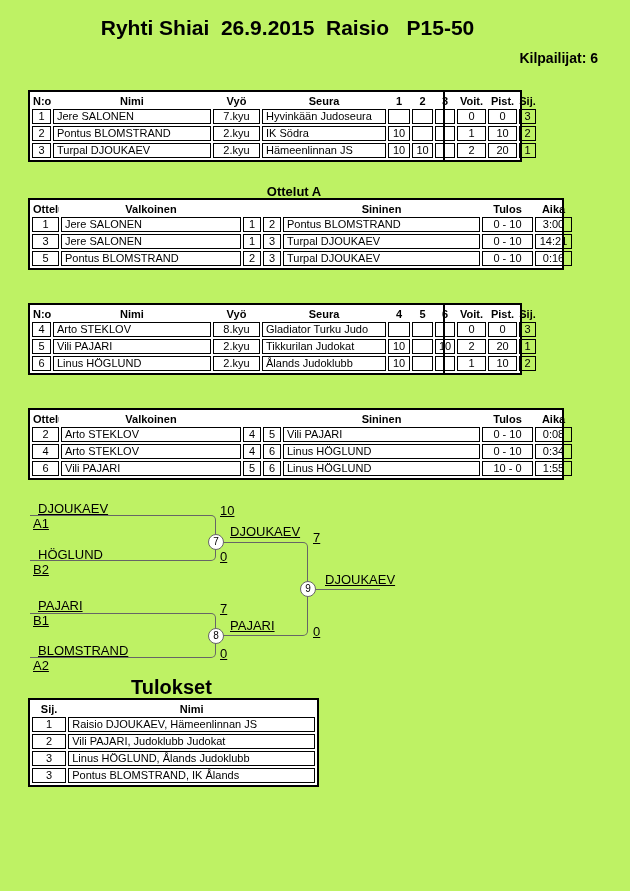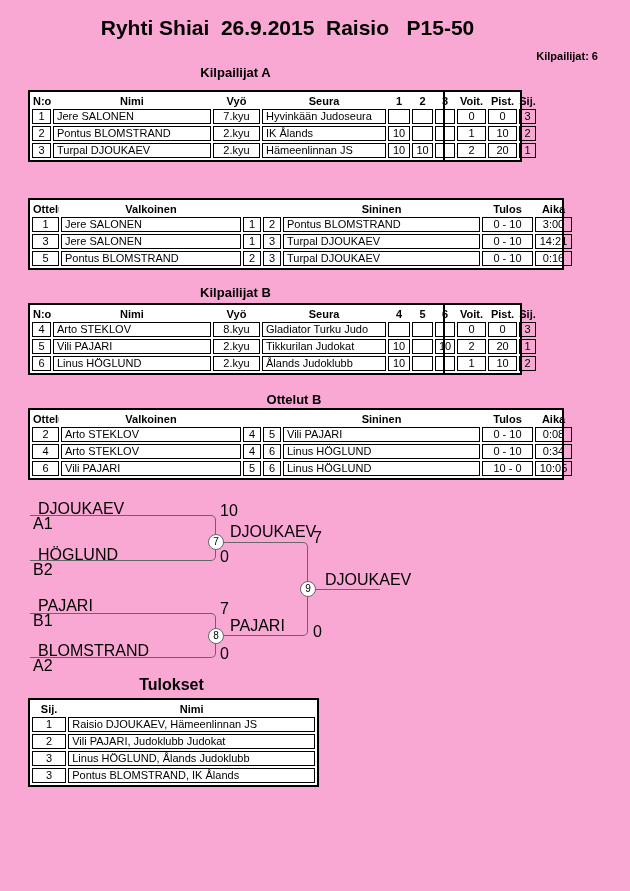--- a/index.html
+++ b/index.html
@@ -1,49 +1,48 @@
 <!DOCTYPE html>
 <html><head>
 <meta charset="utf-8">
 <style>
   html,body{margin:0;padding:0;background:#fff;}
-  .page{position:relative;width:630px;height:891px;background:#f9a8d4;overflow:hidden;
+  .page{position:relative;width:630px;height:891px;background:#bef264;overflow:hidden;
         font-family:"Liberation Sans",sans-serif;color:#000;}
   .title{position:absolute;left:0;top:16px;width:575px;text-align:center;
          font-size:21px;font-weight:bold;white-space:pre;}
-  .count{position:absolute;right:32px;top:50px;font-size:11px;font-weight:bold;margin-left:29px;}
+  .count{position:absolute;right:32px;top:50px;font-size:14px;font-weight:bold;margin-left:29px;}
   .heading{position:absolute;font-weight:bold;font-size:13px;text-align:center;}
-  .h-tulokset{font-size:16px;}
+  .h-tulokset{font-size:20px;}
   .twrap{position:absolute;border:2px solid #000;background:#fff;}
   .twrap table{border-collapse:separate;border-spacing:2px;width:100%;table-layout:fixed;}
   .twrap th{font-size:11px;font-weight:bold;height:13px;padding:0;overflow:hidden;
             white-space:nowrap;text-align:center;border:none;}
   .twrap td{border:1px solid #000;font-size:11px;height:13px;line-height:13px;
             padding:0 0 0 3px;overflow:hidden;white-space:nowrap;text-align:left;}
   .ac{text-align:center !important;padding:0 !important;}
   .al{text-align:left !important;padding-left:1px !important;}
   .vsep{position:absolute;top:0;bottom:0;left:413px;width:2px;background:#000;}
   
   .bracket{position:absolute;left:30px;top:495px;width:390px;height:185px;}
   .bk-pair,.bk-final{position:absolute;border:1px solid #666;border-left:none;
             border-radius:0 5px 5px 0;box-sizing:border-box;}
   .bk-line{position:absolute;border-top:1px solid #666;}
   .bk-circle{position:absolute;width:14px;height:14px;background:#fff;border:1px solid #666;
              border-radius:50%;font-size:10px;line-height:14px;text-align:center;}
-  .bk-name,.bk-seed,.bk-score{position:absolute;font-size:16px;line-height:11px;white-space:nowrap;}
+  .bk-name,.bk-seed,.bk-score{position:absolute;font-size:13px;line-height:11px;white-space:nowrap;text-decoration:underline;}
 </style>
 </head>
 <body>
 
 <div class="page">
 
   <div class="title">Ryhti Shiai  26.9.2015  Raisio   P15-50</div>
   <div class="count">Kilpailijat: 6</div>
 
-  <div class="heading" style="left:28px;top:65px;width:415px">Kilpailijat A</div>
   <div class="twrap" style="left:28px;top:90px;width:490px">
     <table>
       <colgroup>
           <col style="width:19px">
           <col style="width:158px">
           <col style="width:47px">
           <col style="width:124px">
           <col style="width:22px">
           <col style="width:21px">
           <col style="width:20px">
@@ -75,21 +74,21 @@
           <td class="ac"></td>
           <td class="ac"></td>
           <td class="ac">0</td>
           <td class="ac">0</td>
           <td class="ac">3</td>
         </tr>
         <tr>
           <td class="ac">2</td>
           <td>Pontus BLOMSTRAND</td>
           <td class="ac">2.kyu</td>
-          <td>IK Ålands</td>
+          <td>IK Södra</td>
           <td class="ac">10</td>
           <td class="ac"></td>
           <td class="ac"></td>
           <td class="ac">1</td>
           <td class="ac">10</td>
           <td class="ac">2</td>
         </tr>
         <tr>
           <td class="ac">3</td>
           <td>Turpal DJOUKAEV</td>
@@ -100,20 +99,21 @@
           <td class="ac"></td>
           <td class="ac">2</td>
           <td class="ac">20</td>
           <td class="ac">1</td>
         </tr>
       </tbody>
     </table>
     <div class="vsep"></div>
   </div>
 
+  <div class="heading" style="left:28px;top:184px;width:532px">Ottelut A</div>
   <div class="twrap" style="left:28px;top:198px;width:532px">
     <table>
       <colgroup>
           <col style="width:27px">
           <col style="width:180px">
           <col style="width:18px">
           <col style="width:18px">
           <col style="width:197px">
           <col style="width:51px">
           <col style="width:37px">
@@ -154,21 +154,20 @@
           <td class="ac">2</td>
           <td class="ac">3</td>
           <td>Turpal DJOUKAEV</td>
           <td class="ac">0 - 10</td>
           <td class="ac">0:16</td>
         </tr>
       </tbody>
     </table>
   </div>
 
-  <div class="heading" style="left:28px;top:285px;width:415px">Kilpailijat B</div>
   <div class="twrap" style="left:28px;top:303px;width:490px">
     <table>
       <colgroup>
           <col style="width:19px">
           <col style="width:158px">
           <col style="width:47px">
           <col style="width:124px">
           <col style="width:22px">
           <col style="width:21px">
           <col style="width:20px">
@@ -225,21 +224,20 @@
           <td class="ac"></td>
           <td class="ac">1</td>
           <td class="ac">10</td>
           <td class="ac">2</td>
         </tr>
       </tbody>
     </table>
     <div class="vsep"></div>
   </div>
 
-  <div class="heading" style="left:28px;top:392px;width:532px">Ottelut B</div>
   <div class="twrap" style="left:28px;top:408px;width:532px">
     <table>
       <colgroup>
           <col style="width:27px">
           <col style="width:180px">
           <col style="width:18px">
           <col style="width:18px">
           <col style="width:197px">
           <col style="width:51px">
           <col style="width:37px">
@@ -274,21 +272,21 @@
           <td class="ac">0 - 10</td>
           <td class="ac">0:34</td>
         </tr>
         <tr>
           <td class="ac">6</td>
           <td>Vili PAJARI</td>
           <td class="ac">5</td>
           <td class="ac">6</td>
           <td>Linus HÖGLUND</td>
           <td class="ac">10 - 0</td>
-          <td class="ac">10:05</td>
+          <td class="ac">1:55</td>
         </tr>
       </tbody>
     </table>
   </div>
 
   <div class="bracket">
 
     <div class="bk-name" style="left:8px;top:8px">DJOUKAEV</div>
     <div class="bk-seed" style="left:3px;top:23px">A1</div>
     <div class="bk-name" style="left:8px;top:54px">HÖGLUND</div>

